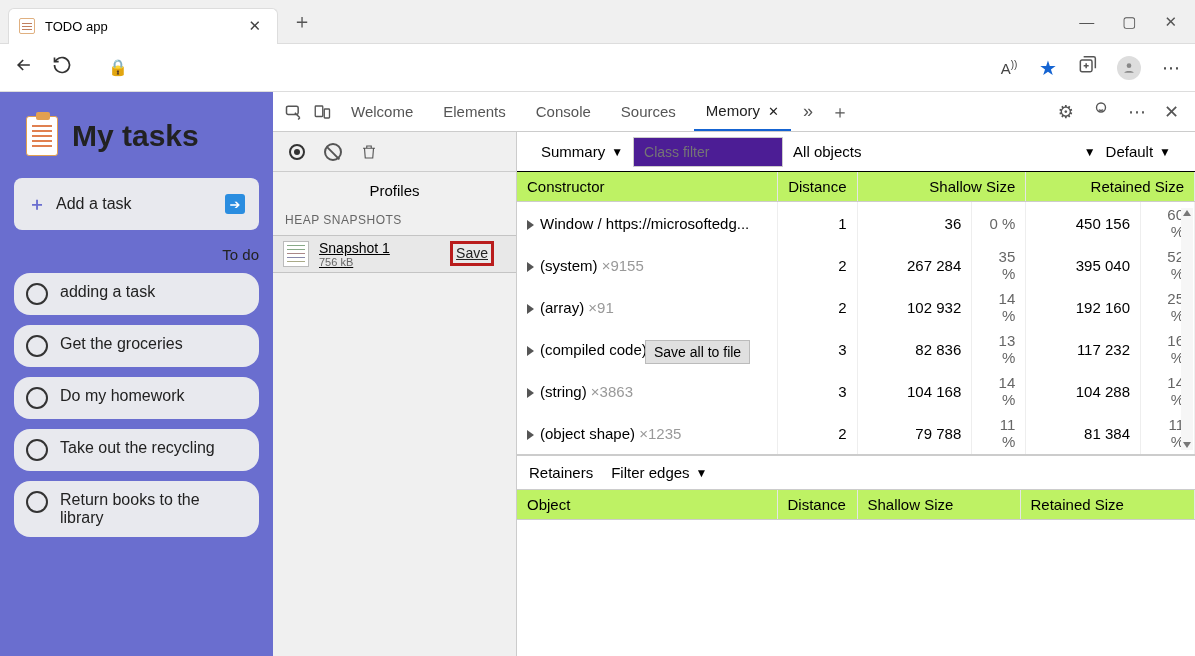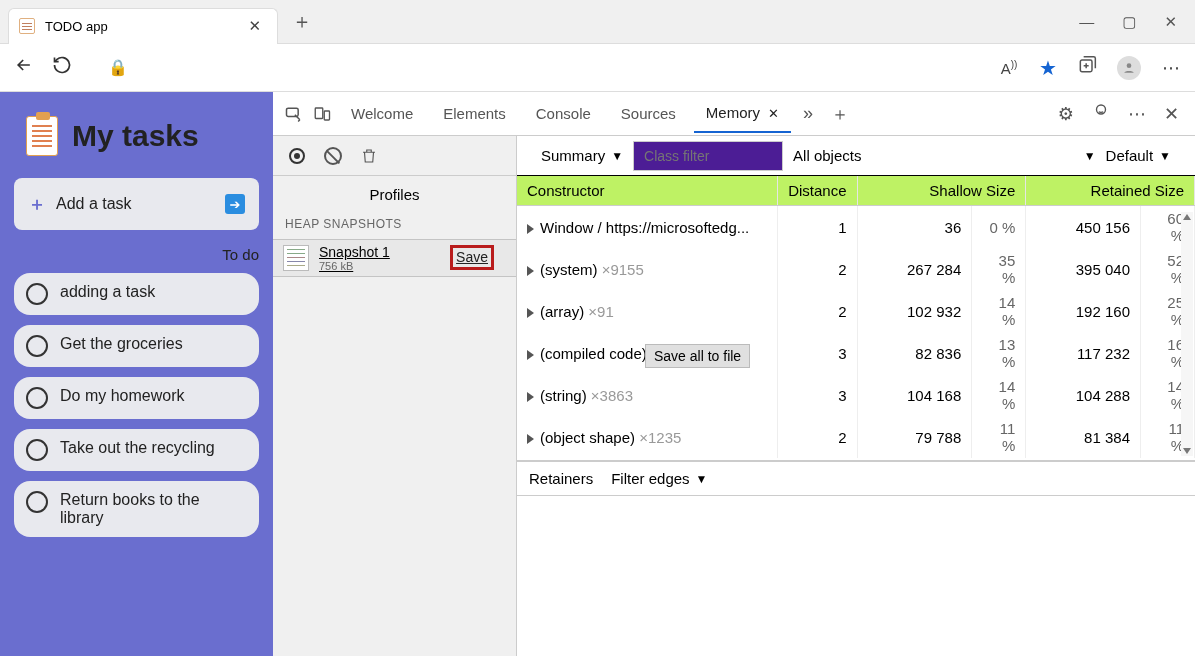--- a/index.html
+++ b/index.html
@@ -336,18 +336,28 @@
         </div>
 
         <div class="retain">
           <div class="retain-bar">
             <span>Retainers</span>
             <span class="sel">
                 <span>Filter edges</span> 
                 <span class="caret">▼</span>
               </span>
           </div>
+          <table class="tbl" style="width:100%;">
+            <thead>
+              <tr>
+                <th style="width:260px;">Object</th>
+                <th style="width:80px;">Distance</th>
+                <th>Shallow Size</th>
+                <th>Retained Size</th>
+              </tr>
+            </thead>
+          </table>
           <div class="retain-body"></div>
         </div>
       </div>
     </div>
   </div>
 </div>
 
 </body></html>

